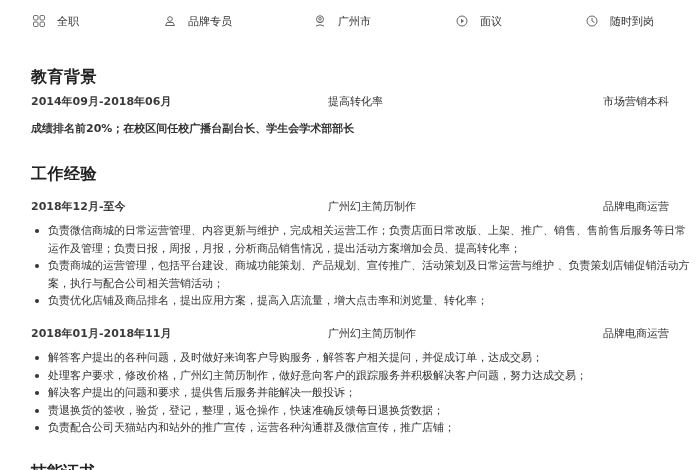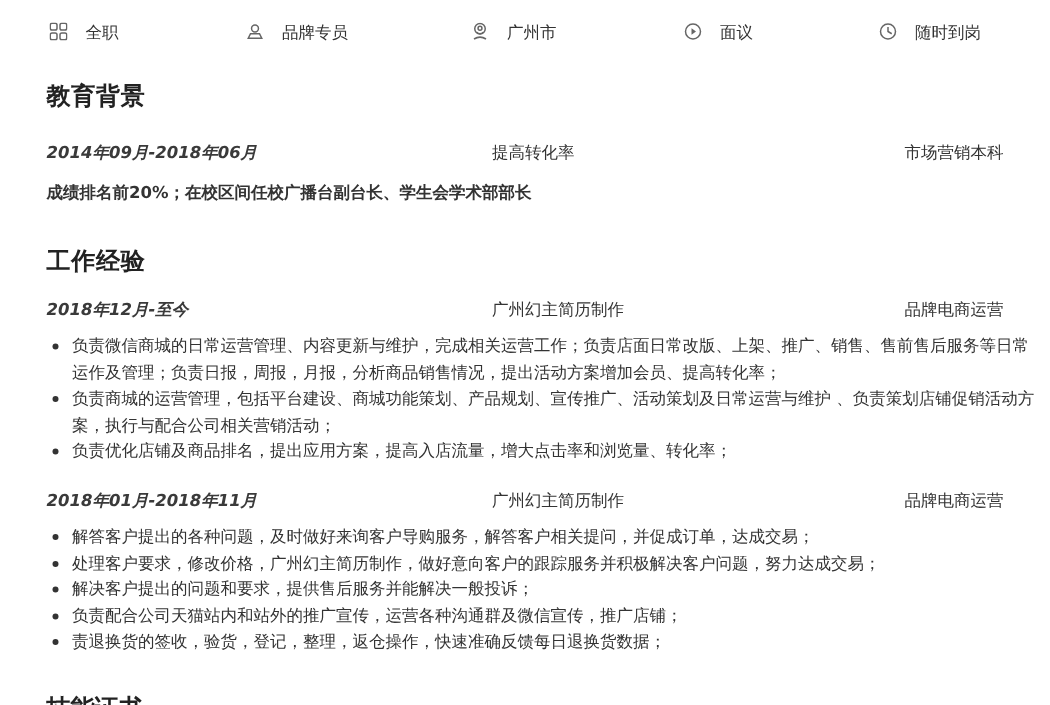--- a/index.html
+++ b/index.html
@@ -58,21 +58,20 @@
       height: 18px;
       font-size: 11px;
       color: #333;
     }
     .row .col-date {
       position: absolute;
       left: 0;
       top: 0;
       font-weight: bold;
       color: #3a3a3a;
-      font-style: italic;
     }
     .row .col-mid {
       position: absolute;
       left: 297px;
       top: 0;
       color: #333;
     }
     .row .col-right {
       position: absolute;
       right: 0;
@@ -178,21 +177,21 @@
           <g fill="none" stroke="#666" stroke-width="1">
             <circle cx="6" cy="6" r="5"></circle>
             <path d="M6 3 L6 6 L8.5 7.5"></path>
           </g>
         </svg>
     </span>
     <span>随时到岗</span>
   </div>
 </div>
 
-<div class="section-title" style="top:54px;font-family:Liberation Serif, serif;">教育背景</div>
+<div class="section-title" style="top:67px;font-family:Liberation Serif, serif;">教育背景</div>
 
 <div class="row" style="top:94px;">
   <span class="col-date">2014年09月-2018年06月</span>
   <span class="col-mid">提高转化率</span>
   <span class="col-right">市场营销本科</span>
 </div>
 <div class="plain-text" style="top:121px;font-weight:bold;">成绩排名前20%；在校区间任校广播台副台长、学生会学术部部长</div>
 
 <div class="section-title" style="top:164px;">工作经验</div>
 
@@ -209,17 +208,17 @@
 
 <div class="row" style="top:326px;">
   <span class="col-date">2018年01月-2018年11月</span>
   <span class="col-mid">广州幻主简历制作</span>
   <span class="col-right">品牌电商运营</span>
 </div>
 <ul class="bullets" style="top:349px;">
   <li>解答客户提出的各种问题，及时做好来询客户导购服务，解答客户相关提问，并促成订单，达成交易；</li>
   <li>处理客户要求，修改价格，广州幻主简历制作，做好意向客户的跟踪服务并积极解决客户问题，努力达成交易；</li>
   <li>解决客户提出的问题和要求，提供售后服务并能解决一般投诉；</li>
+  <li>责退换货的签收，验货，登记，整理，返仓操作，快速准确反馈每日退换货数据；</li>
   <li>负责配合公司天猫站内和站外的推广宣传，运营各种沟通群及微信宣传，推广店铺；</li>
-  <li>责退换货的签收，验货，登记，整理，返仓操作，快速准确反馈每日退换货数据；</li>
 </ul>
 
 <div class="cutoff-title">技能证书</div>
 
 </body></html>

